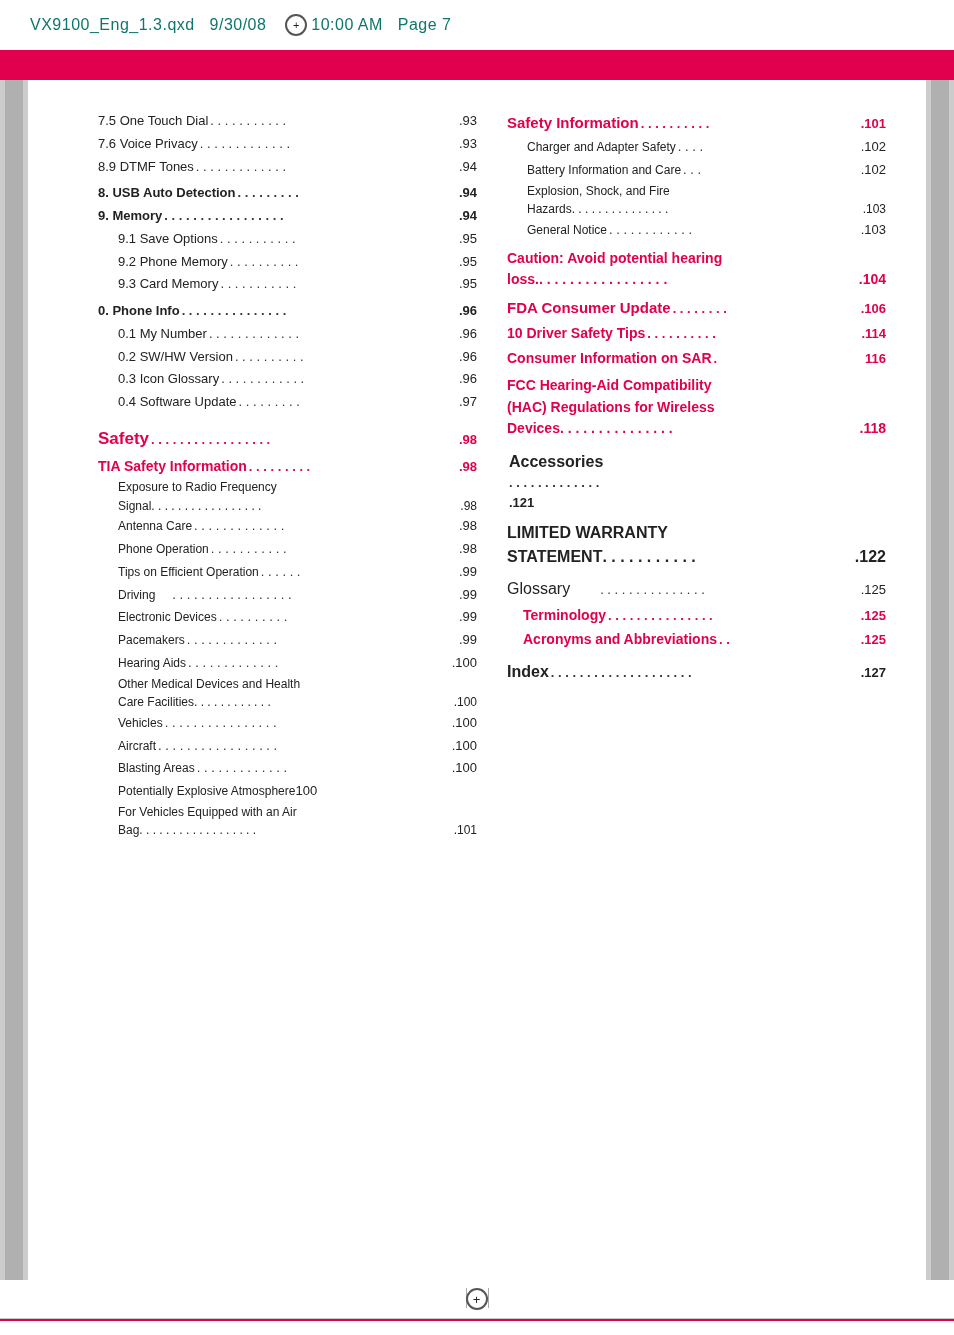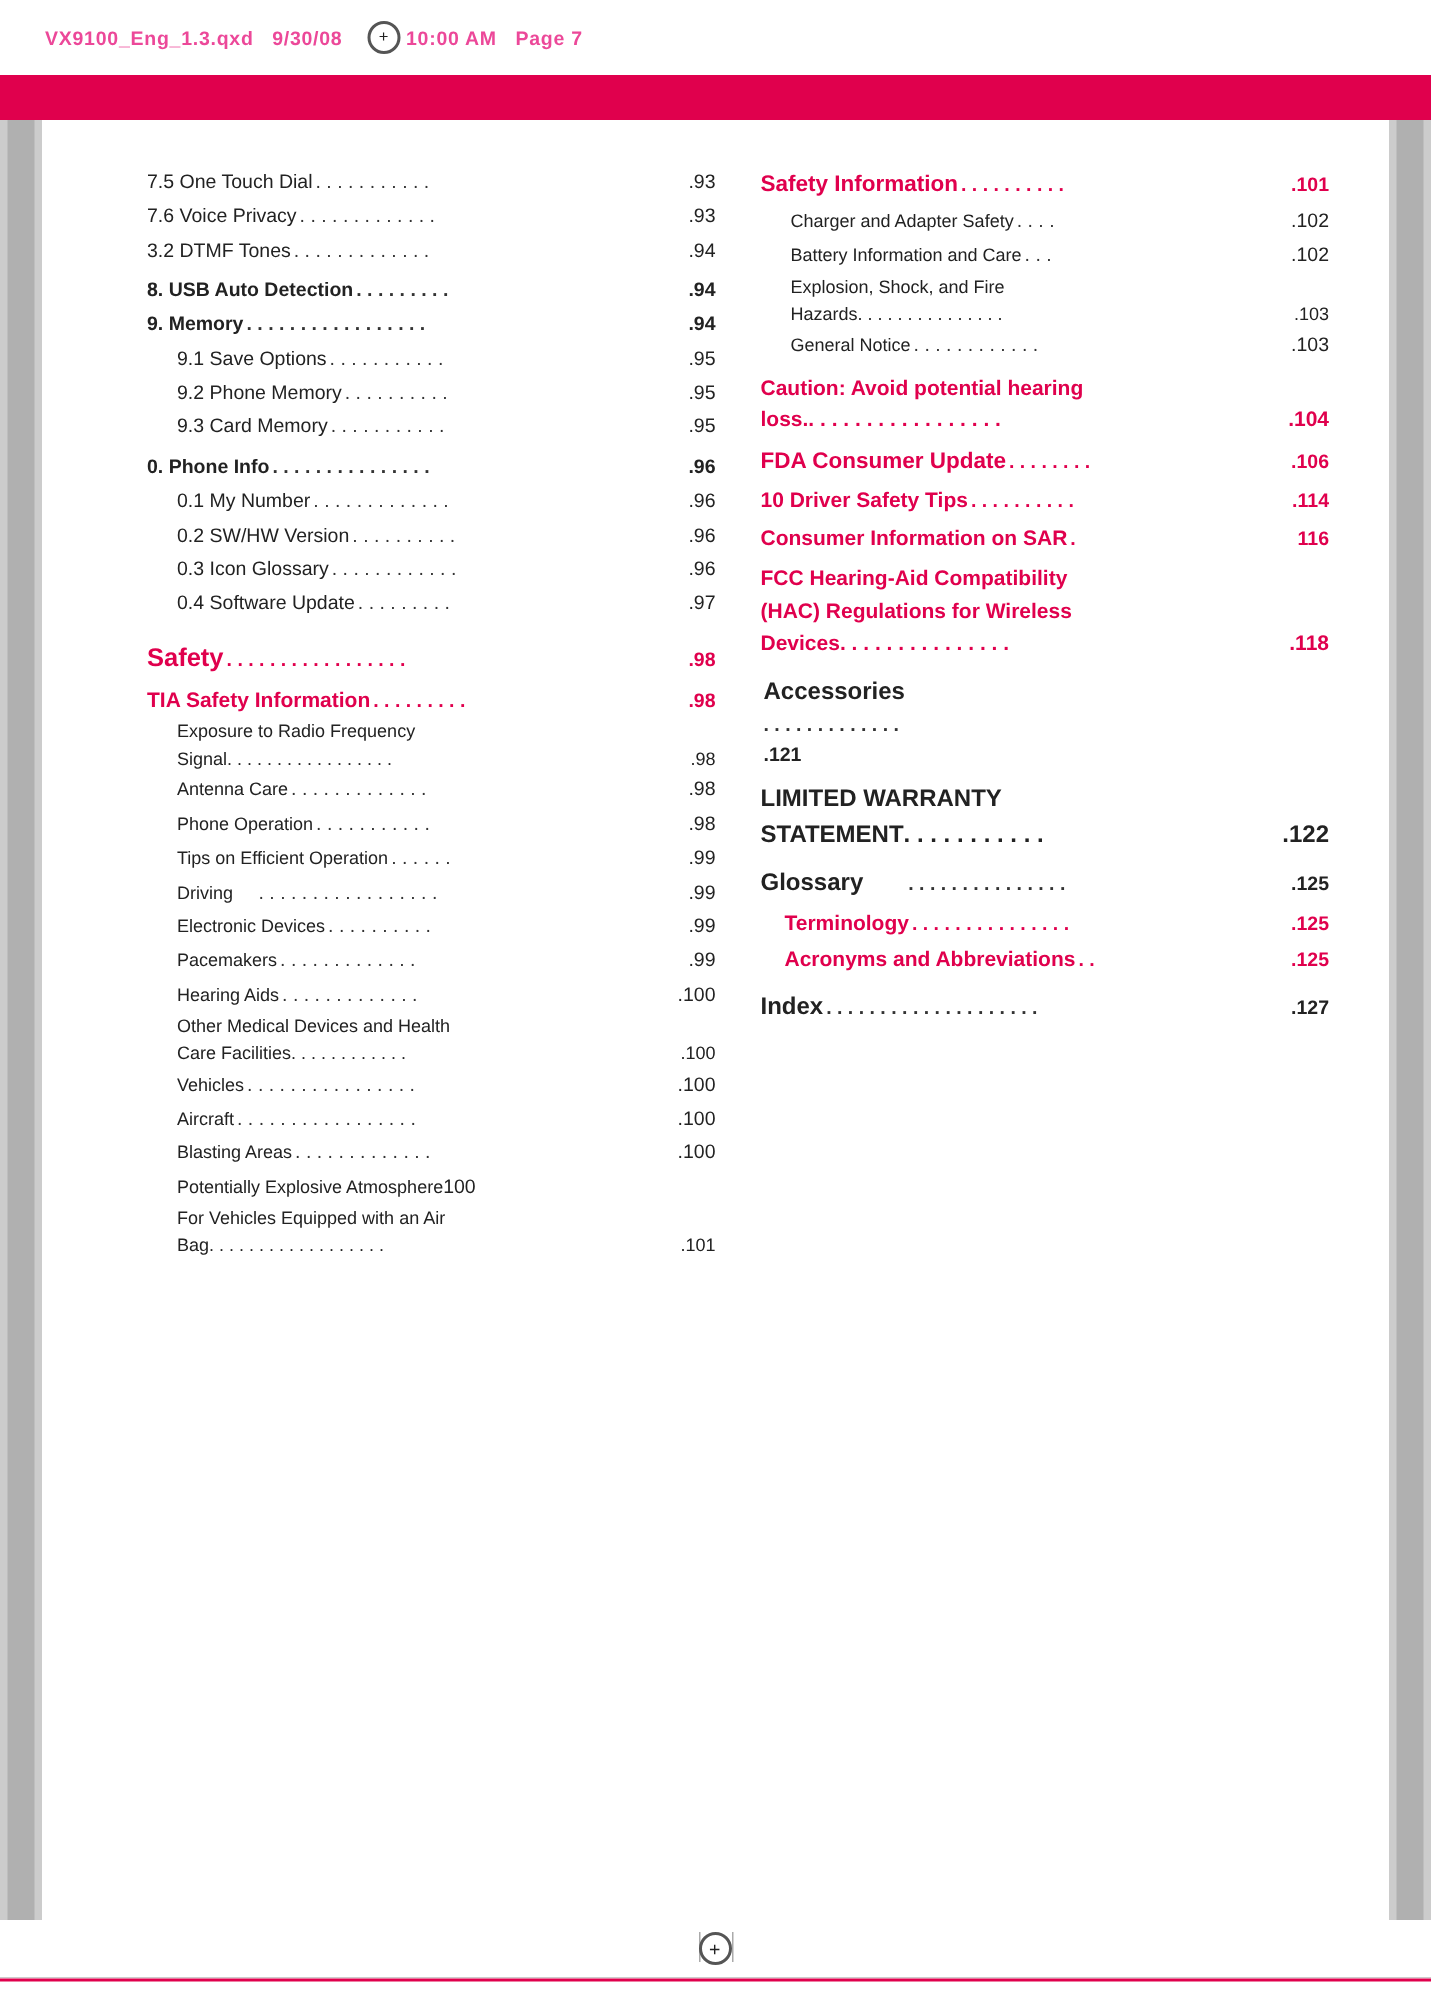--- a/index.html
+++ b/index.html
@@ -17,24 +17,23 @@
     .top-bar {
       width: 100%;
       height: 52px;
       border-bottom: 2px solid #e0004d;
       display: flex;
       align-items: center;
       padding: 0 30px;
       background: #fff;
     }
     .top-bar-text {
-      font-size: 13px;
-      color: #ec4899;
+      font-size: 16px;
+      color: #0f766e;
       letter-spacing: 0.5px;
-      font-weight: bold;
     }
     .top-bar-circle {
       width: 22px;
       height: 22px;
       border: 2px solid #555;
       border-radius: 50%;
       display: inline-flex;
       align-items: center;
       justify-content: center;
       margin: 0 4px;
@@ -176,21 +175,21 @@
         <span class="toc-num">.93</span>
       </div>
 
       <div class="toc-row">
         <span class="toc-label">7.6 Voice Privacy </span>
         <span class="dots-fill">. . . . . . . . . . . . .</span>
         <span class="toc-num">.93</span>
       </div>
 
       <div class="toc-row">
-        <span class="toc-label">3.2 DTMF Tones </span>
+        <span class="toc-label">8.9 DTMF Tones </span>
         <span class="dots-fill">. . . . . . . . . . . . .</span>
         <span class="toc-num">.94</span>
       </div>
 
       <div class="section-spacer"></div>
 
       <div class="toc-row toc-bold">
         <span class="toc-label">8. USB Auto Detection  </span>
         <span class="dots-fill">. . . . . . . . .</span>
         <span class="toc-num">.94</span>
@@ -460,21 +459,21 @@
         <div>LIMITED WARRANTY</div>
         <div style="display:flex; align-items:baseline;">
           <span>STATEMENT  </span>
           <span style="flex:1;">. . . . . . . . . . .</span>
           <span>.122</span>
         </div>
       </div>
 
       <div class="section-spacer" style="height:6px"></div>
 
-      <div class="toc-row" style="font-size:16px; font-weight:bold;gap:28px;">
+      <div class="toc-row" style="font-size:16px; font-weight:normal;gap:28px;">
         <span class="toc-label">Glossary  </span>
         <span class="dots-fill">. . . . . . . . . . . . . . .</span>
         <span class="toc-num">.125</span>
       </div>
 
       <div class="toc-row" style="padding-left:16px; color:#e0004d; font-weight:bold; font-size:14px;">
         <span class="toc-label">Terminology  </span>
         <span class="dots-fill" style="color:#e0004d">. . . . . . . . . . . . . . .</span>
         <span class="toc-num">.125</span>
       </div>

